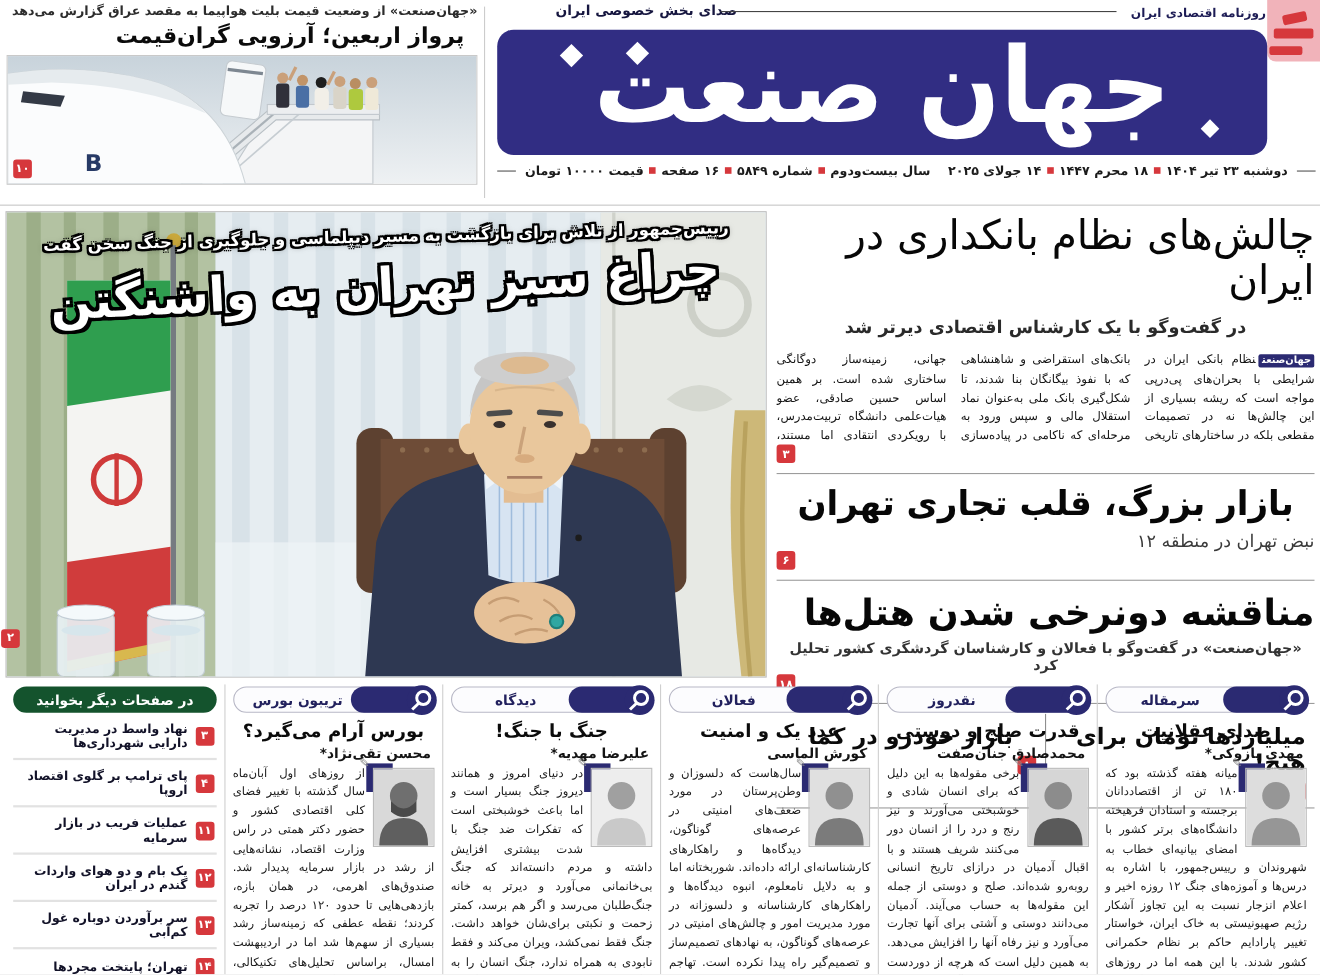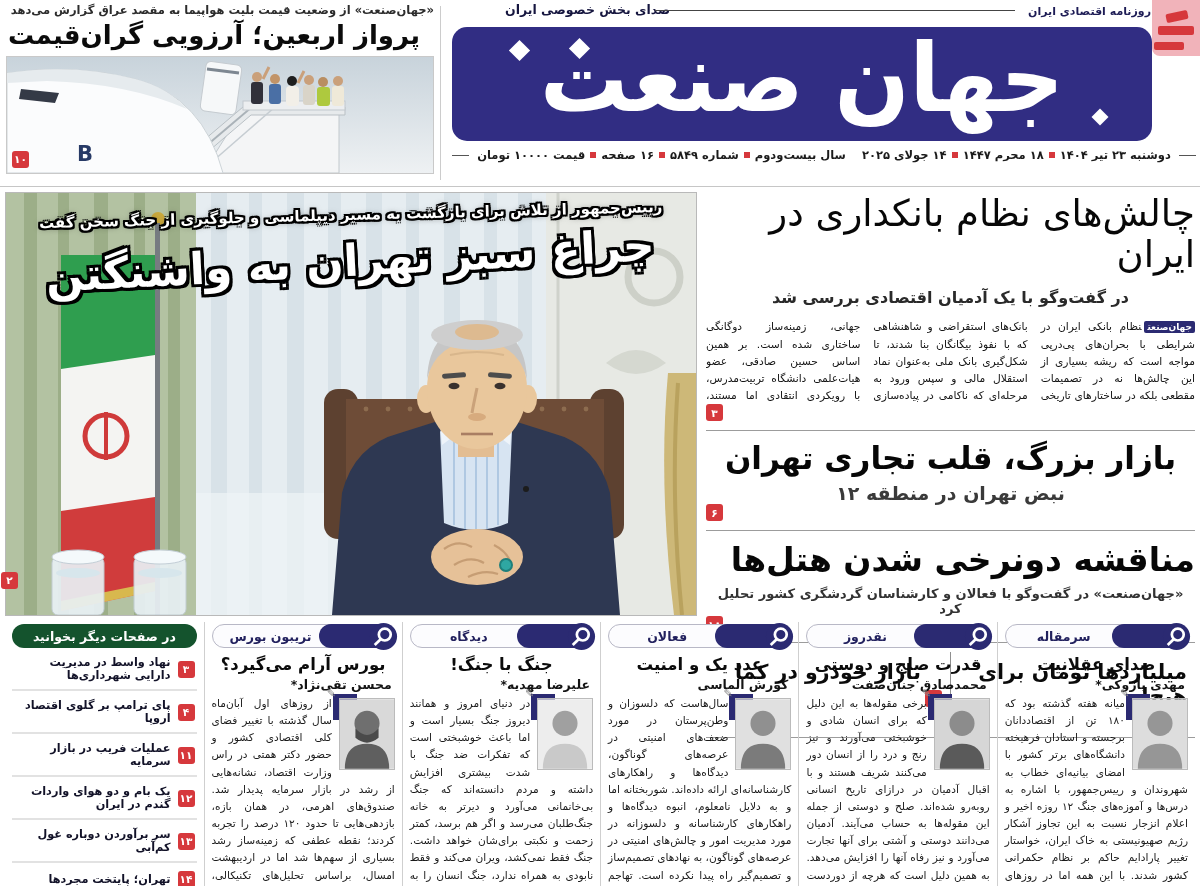--- a/index.html
+++ b/index.html
@@ -33,21 +33,21 @@
   .dl-line { height:1px; background:#555; }
   .dl-line.s { width:24px; } .dl-line.f { flex:1; }
   .dl-group { display:flex; align-items:center; white-space:nowrap; }
   .rsq { display:inline-block; width:6px; height:6px; background:#d6383c; margin:0 5px; }
   .header-rule { position:absolute; left:0; top:186px; width:1200px; height:1px; background:#c6c6c6; }
   .top-divider { position:absolute; left:440px; top:6px; width:1px; height:174px; background:#cccccc; }
 
   
   .plane-story { position:absolute; left:6px; top:3px; width:428px; }
   .plane-kicker { font-size:11.5px; font-weight:bold; color:#2c2c2c; text-align:right; padding-left:4px; }
-  .plane-headline { font-size:26px; font-weight:bold; color:#0b0b0b; text-align:center; margin:3px 12px 6px 0; }
+  .plane-headline { font-size:20px; font-weight:bold; color:#0b0b0b; text-align:right; margin:3px 12px 6px 0; }
   .plane-photo { position:relative; width:428px; height:118px; border:1px solid #c9c9c9; }
   .plane-photo svg { display:block; }
 
   
   .pbadge { width:17px; height:17px; background:#d6383c; color:#fff; border-radius:3px; font-size:10.5px;
             font-weight:bold; display:flex; align-items:center; justify-content:center; line-height:1; }
   .badge-left { display:flex; justify-content:flex-end; }
   .abs-badge { position:absolute; z-index:5; }
 
   
@@ -68,21 +68,21 @@
   .right-col { position:absolute; left:706px; top:194px; width:489px; }
   .banking-headline { font-size:37px; font-weight:normal; color:#070707; line-height:1.1; }
   .banking-sub { font-size:16px; font-weight:bold; color:#2a2a2a; text-align:center; margin:13px 0 11px; }
   .banking-cols { display:flex; gap:13px; height:86px; overflow:hidden; font-size:10.7px; line-height:1.6;
                   text-align:justify; color:#141414; }
   .banking-cols > div { flex:1; }
   .lead-label { background:#2b2a72; color:#fff; font-size:9px; font-weight:bold; padding:1px 3px;
                 border-radius:2px; margin-left:3px; }
   hr.thin { border:0; border-top:1px solid #9c9c9c; margin:9px 0; }
   .bazaar-headline { font-size:31px; font-weight:bold; text-align:center; color:#070707; }
-  .bazaar-sub { font-size:19px; font-weight:bold; color:#3a3a3a; text-align:center; margin-top:6px; }
+  .bazaar-sub { font-size:16px; font-weight:normal; color:#3a3a3a; margin-top:6px; }
   .hotels-headline { font-size:33px; font-weight:bold; text-align:right; color:#070707; }
   .hotels-sub { font-size:13px; font-weight:bold; color:#333; text-align:center; margin-top:7px; }
   .briefs { display:flex; margin-top:2px; }
   .brief { flex:1; padding:8px 8px 2px; }
   .brief:first-child { border-left:1px solid #8f8f8f; }
   .brief-headline { font-size:20.5px; font-weight:bold; color:#0a0a0a; text-align:right; }
   .brief .pbadge { margin-top:6px; }
 
   
   .bottom-strip { position:absolute; left:5px; top:622px; width:1190px; height:264px; display:flex; overflow:hidden; }
@@ -314,21 +314,21 @@
         <ellipse cx="154" cy="380" rx="22" ry="5" fill="#d7e6ec"></ellipse>
       </g>
     </svg>
     <div class="lead-kicker outline-w">رییس‌جمهور از تلاش برای بازگشت به مسیر دیپلماسی و جلوگیری از جنگ سخن گفت</div>
     <div class="lead-headline">چراغ سبز تهران به واشنگتن</div>
   </div>
   <div class="pbadge abs-badge lead-page-badge">۲</div>
 
   <div class="right-col">
     <h1 class="banking-headline">چالش‌های نظام بانکداری در ایران</h1>
-    <div class="banking-sub">در گفت‌وگو با یک آدمیان اقتصادی بررسی شد</div>
+    <div class="banking-sub">در گفت‌وگو با یک کارشناس اقتصادی دیرتر شد</div>
     <div class="banking-cols">
       <div><span class="lead-label">جهان‌صنعت</span><span>نظام بانکی ایران در شرایطی با بحران‌های پی‌درپی مواجه است که ریشه بسیاری از این چالش‌ها نه در تصمیمات مقطعی بلکه در ساختارهای تاریخی آن نهفته است. از نخستین</span></div>
       <div>بانک‌های استقراضی و شاهنشاهی که با نفوذ بیگانگان بنا شدند، تا شکل‌گیری بانک ملی به‌عنوان نماد استقلال مالی و سپس ورود به مرحله‌ای که ناکامی در پیاده‌سازی بانکداری اسلامی و غفلت از استانداردهای</div>
       <div>جهانی، زمینه‌ساز دوگانگی ساختاری شده است. بر همین اساس حسین صادقی، عضو هیات‌علمی دانشگاه تربیت‌مدرس، با رویکردی انتقادی اما مستند، تصویر روشنی از تحولات بانکی در ایران ترسیم می‌کند.</div>
     </div>
     <div class="badge-left">
         <div class="pbadge">۳</div>
       </div>
     <hr class="thin">
     <h2 class="bazaar-headline">بازار بزرگ، قلب تجاری تهران</h2>

